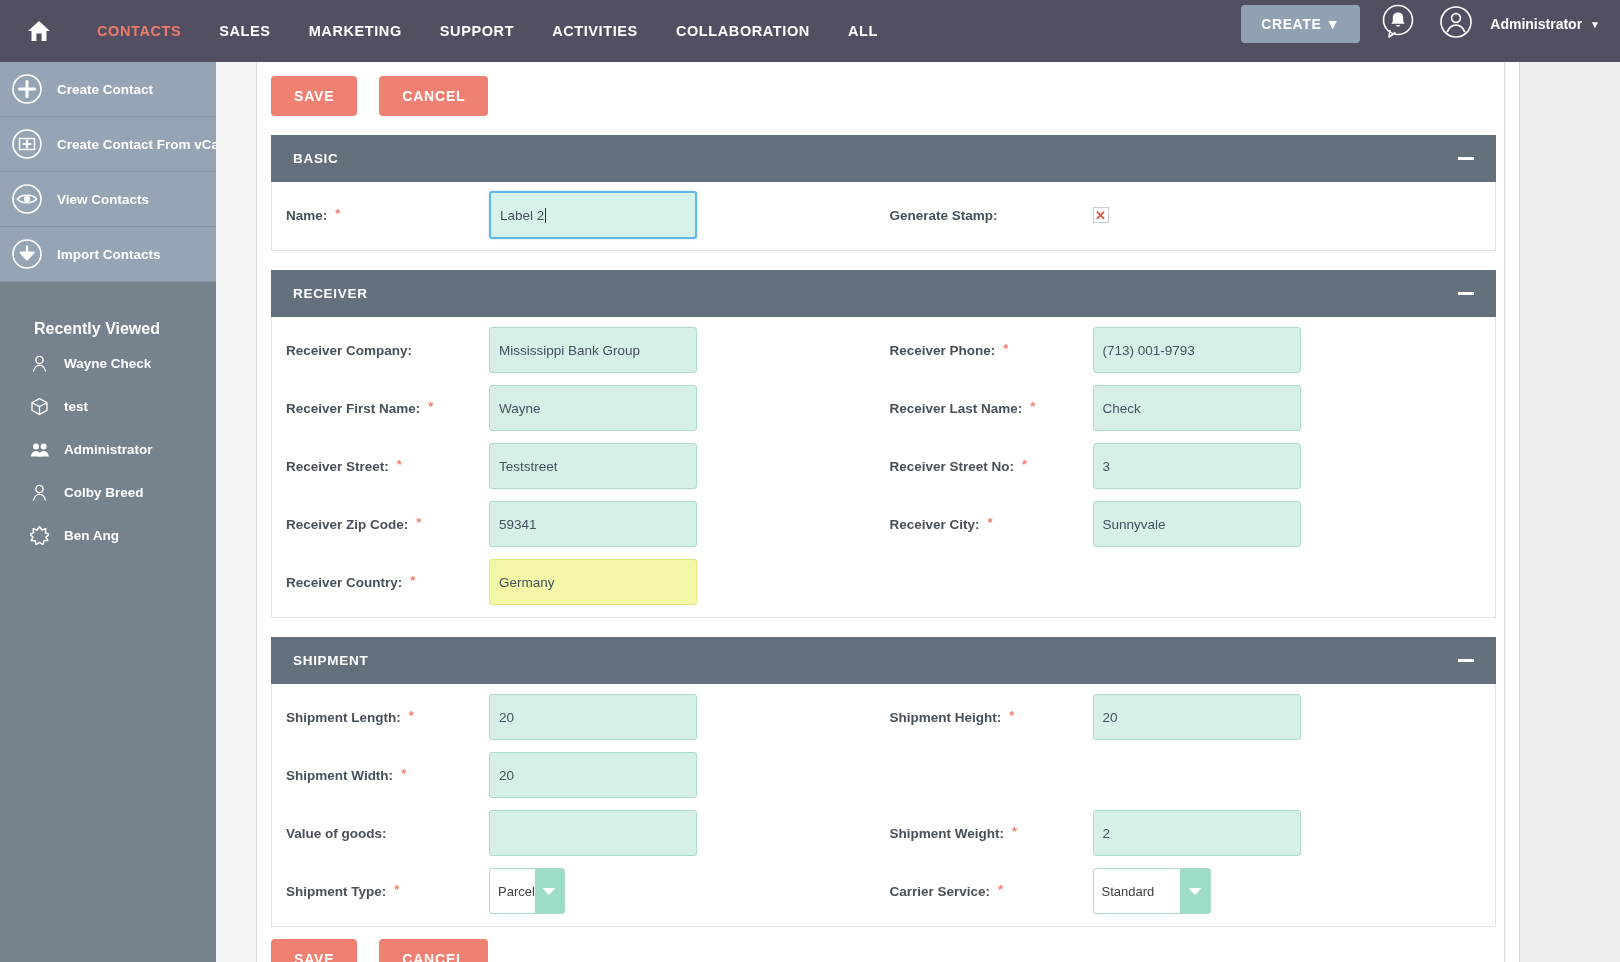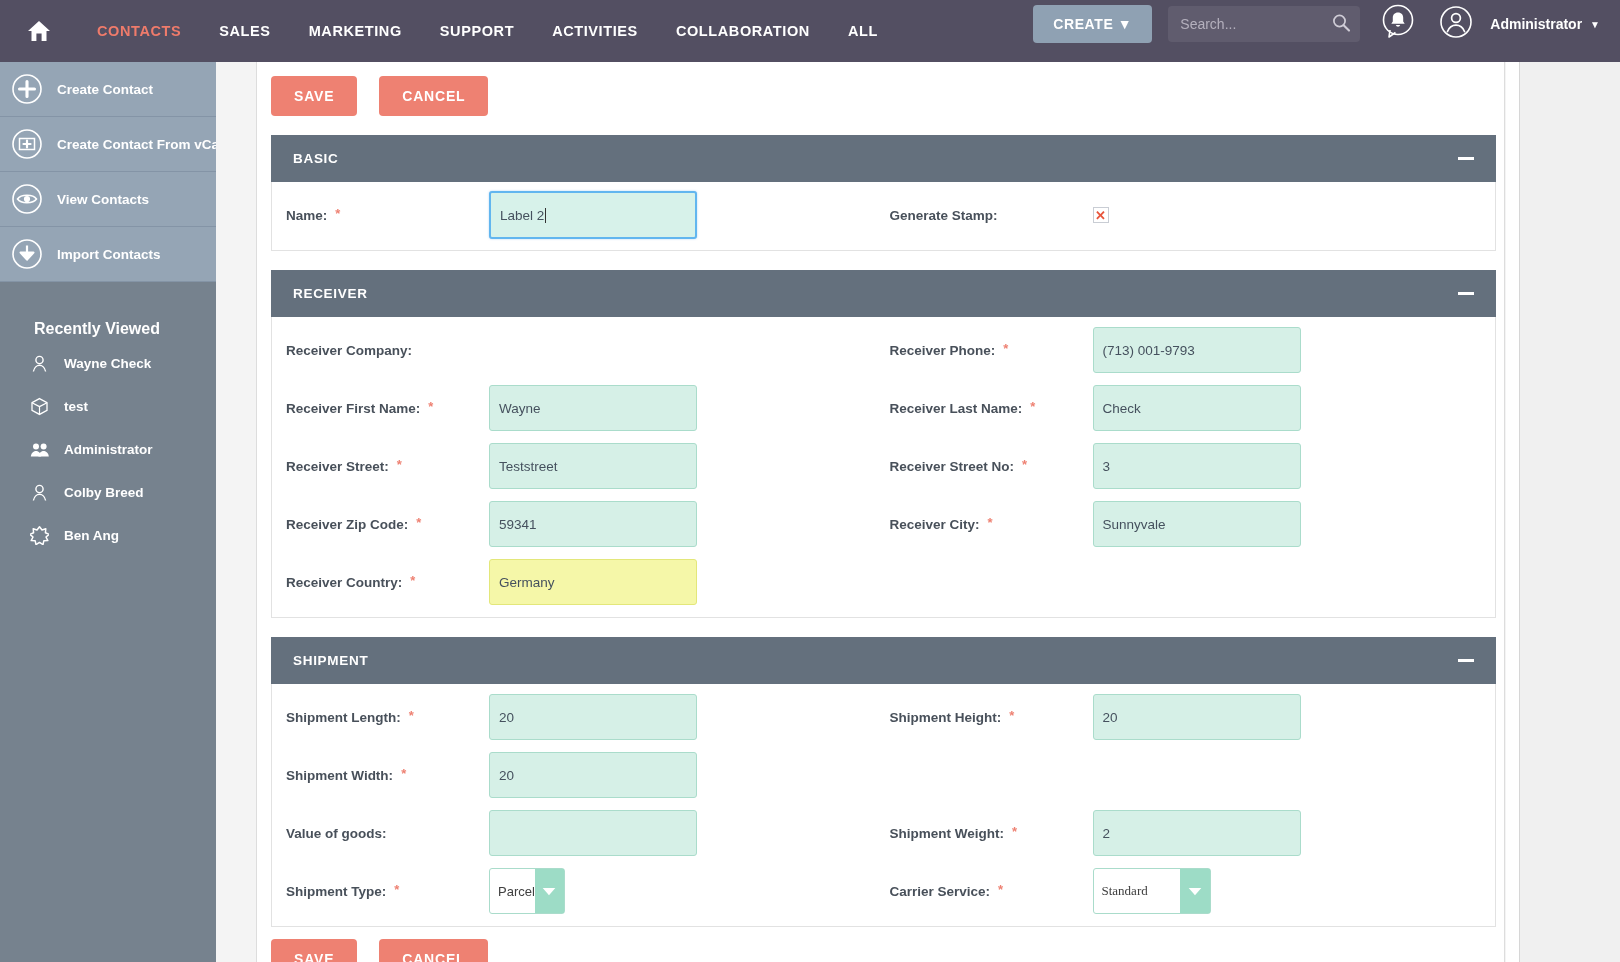--- a/index.html
+++ b/index.html
@@ -210,21 +210,21 @@
   }
   .caret { display: inline-block; width: 1px; height: 15px; background: #333; margin-left: 1px; }
 
   .select-box {
     display: flex; align-items: stretch;
     width: 76px; height: 46px;
     border: 1px solid #aadccb; border-radius: 3px;
     background: #ffffff;
     cursor: pointer;
   }
-  .select-box.wide { width: 118px; font-family: Liberation Serif, serif; }
+  .select-box.wide { width: 118px; }
   .select-val {
     flex: 1; display: flex; align-items: center;
     padding-left: 8px; font-size: 13px; color: #404040;
   }
   .select-arrow {
     width: 30px; background: #9ddcc6;
     display: flex; align-items: center; justify-content: center;
   }
   .stamp-cell { display: flex; align-items: center; height: 58px; width: 50%; padding-left: 6px; }
   .stamp-x {
@@ -250,29 +250,20 @@
     <div class="nav-link">MARKETING</div>
     <div class="nav-link">SUPPORT</div>
     <div class="nav-link">ACTIVITIES</div>
     <div class="nav-link">COLLABORATION</div>
     <div class="nav-link">ALL</div>
   </div>
 
   <div class="topnav-right">
     <button class="create-btn">CREATE ▼</button>
 
-    <div class="search-wrap">
-      <input class="search-input" type="text" placeholder="Search..." style="">
-      <span class="search-icon">
-        <svg width="20" height="20" viewBox="0 0 20 20">
-          <circle cx="8.5" cy="8" r="5.6" fill="none" stroke="#cfccd6" stroke-width="1.7"></circle>
-          <line x1="12.6" y1="12.2" x2="18" y2="17.6" stroke="#cfccd6" stroke-width="2.1" stroke-linecap="round"></line>
-        </svg>
-      </span>
-    </div>
 
     <span class="icon-circle">
       <svg width="40" height="40" viewBox="0 0 40 40">
         <circle cx="20" cy="18" r="14.5" fill="none" stroke="#ffffff" stroke-width="1.6"></circle>
         <path d="M12 28 L11 35 L17.5 30.5" fill="none" stroke="#ffffff" stroke-width="1.6" stroke-linejoin="round"></path>
         <path d="M20 10.5 c-3.4 0 -5.2 2.4 -5.2 5.4 v3.6 l-1.5 2.2 h13.4 l-1.5 -2.2 v-3.6 c0 -3 -1.8 -5.4 -5.2 -5.4 z" fill="#ffffff"></path>
         <path d="M17.8 23 a2.3 2.3 0 0 0 4.4 0 z" fill="#ffffff"></path>
       </svg>
     </span>
 
@@ -434,20 +425,21 @@
       <span class="panel-title">RECEIVER</span>
       <span class="panel-minus"></span>
     </div>
     <div class="panel-body">
 
       <div class="field-row">
         <div class="field-cell left">
           <span class="field-label">
             <span>Receiver Company:</span>
           </span>
+          <span class="fld">Mississippi Bank Group</span>
         </div>
         <div class="field-cell right">
           <span class="field-label">
             <span>Receiver Phone:</span>
             <span class="req">*</span>
           </span>
           <span class="fld">(713) 001-9793</span>
         </div>
       </div>
 

